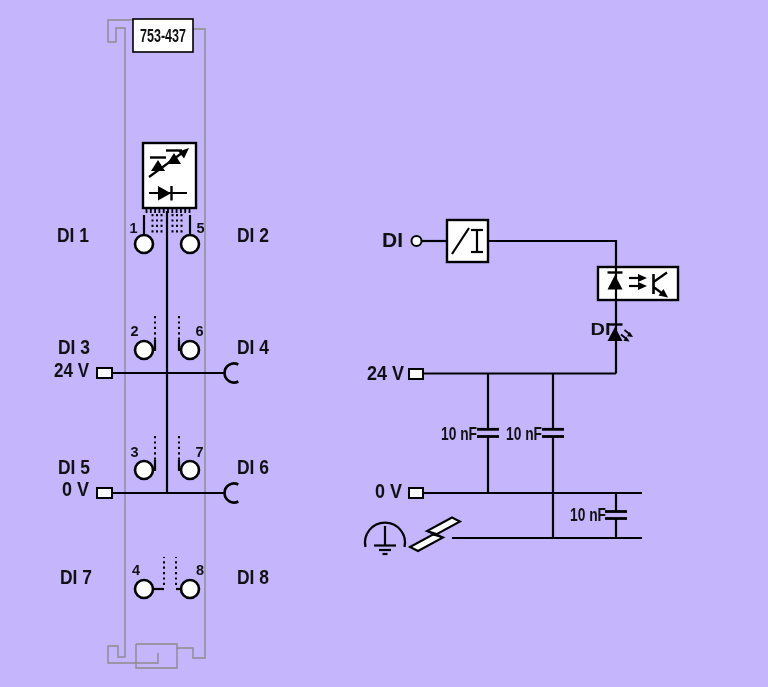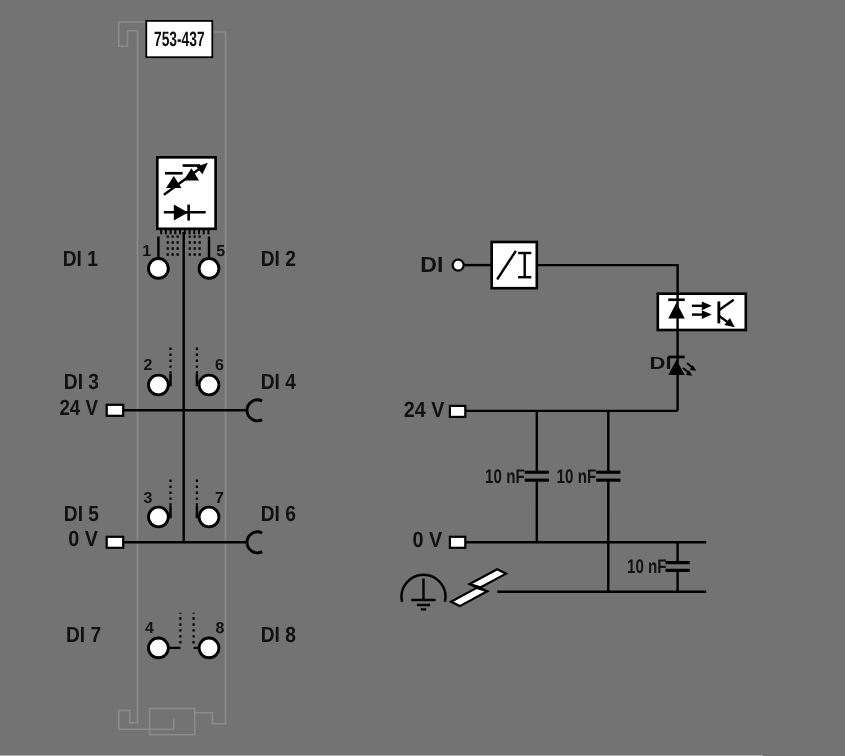--- a/index.html
+++ b/index.html
@@ -1,16 +1,16 @@
 <!DOCTYPE html>
 <html><head>
 <meta charset="utf-8">
 <style>
   html,body{margin:0;padding:0;background:#ffffff;}
-  .canvas{position:relative;width:768px;height:687px;background:#737373;overflow:hidden;}
+  .canvas{position:relative;width:768px;height:687px;background:#c4b5fd;overflow:hidden;}
   svg{display:block;}
   svg text{font-family:"Liberation Sans","DejaVu Sans",sans-serif;font-weight:bold;fill:#111111;}
   .lbl{font-size:20px;}
   .num{font-size:14.5px;}
   .cap{font-size:18px;}
   .pn{font-size:19px;}
   .small{font-size:16px;}
   .wire{stroke:#000;stroke-width:2.2;fill:none;}
   .thick{stroke:#000;stroke-width:2.6;fill:none;}
   .boxline{stroke:#000;stroke-width:2.4;fill:#fff;}

